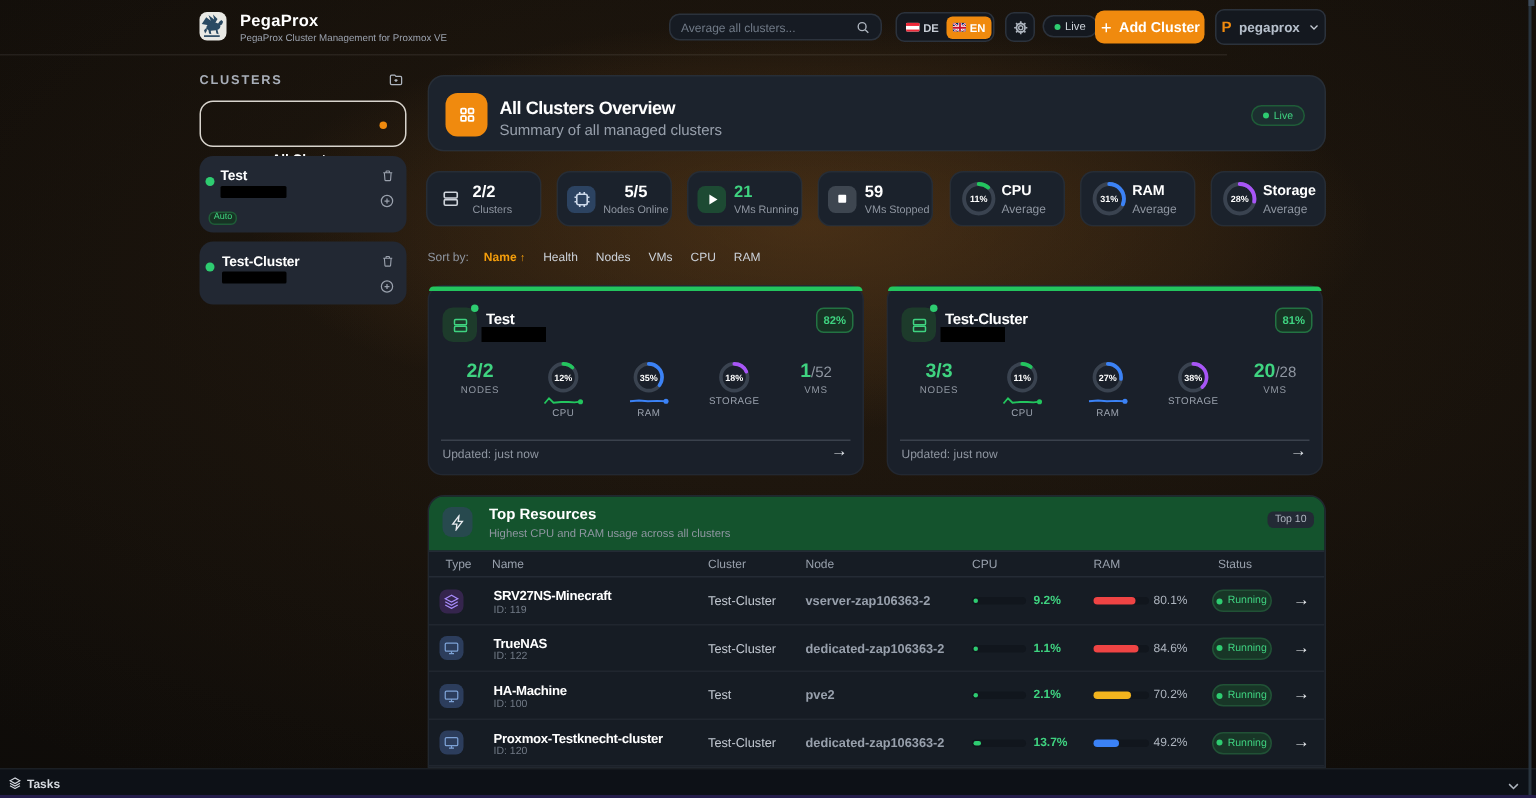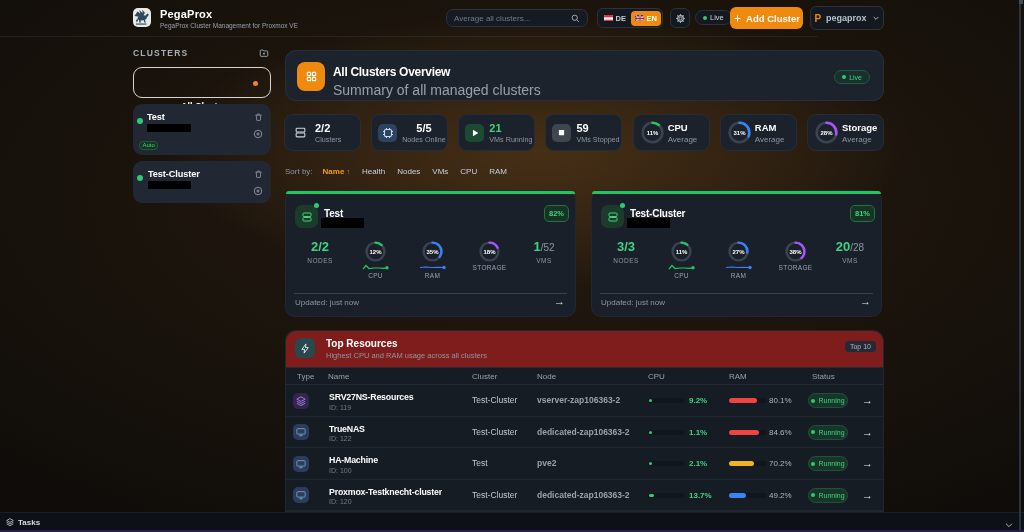--- a/index.html
+++ b/index.html
@@ -46,21 +46,21 @@
 .scard.c { background:#222833; height:51px; padding:8px 10px 0 4px; }
 .scard.c2 { height:42px; }
 .gdot { width:6px; height:6px; background:#2ecc71; border-radius:50%; display:inline-block; }
 .redact { background:#000; height:8px; border-radius:1px; }
 .auto-badge { position:absolute; left:6px; top:36.5px; background:#173324; border:1px solid #1f5c38; color:#3fd380; font-size:6px; padding:.5px 2.5px; border-radius:4px; }
 .icon-col { position:absolute; right:8px; top:8px; display:flex; flex-direction:column; gap:7px; color:#9aa1ad; align-items:center; }
 
 .overview { position:absolute; left:285px; top:50px; width:599px; height:51px; background:#1c232d; border:1px solid rgba(255,255,255,.05); border-radius:11px; }
 .ov-icon { position:absolute; left:11px; top:11px; width:28px; height:29px; background:#f08a0e; border-radius:8px; display:flex; align-items:center; justify-content:center; }
 .ov-title { position:absolute; left:47px; top:13.5px; font-size:12px; font-weight:bold; letter-spacing:-0.3px; }
-.ov-sub { position:absolute; left:47px; top:31px; font-size:14px; color:#98a0ac; }
+.ov-sub { position:absolute; left:47px; top:31px; font-size:10px; color:#98a0ac; }
 .ov-live { position:absolute; right:13px; top:19px; height:14px; border:1px solid #1f5c38; background:rgba(34,197,94,.08); border-radius:8px; display:flex; align-items:center; gap:3px; padding:0 7px; }
 .ov-live i { width:4px; height:4px; background:#2ecc71; border-radius:50%; }
 .ov-live span { font-size:7px; color:#3fd380; }
 
 .stats { position:absolute; left:284px; top:114px; width:600px; display:flex; justify-content:space-between; }
 .stat { width:77px; height:37px; background:#1b222c; border:1px solid rgba(255,255,255,.05); border-radius:9px; display:flex; align-items:center; padding:0 0 0 6px; gap:5px; overflow:hidden; }
 .stat.g { padding-left:7px; gap:4px; }
 .stat .big { font-size:11px; font-weight:bold; color:#fff; line-height:12px; white-space:nowrap; }
 .stat.g .big { font-size:9.5px; }
 .stat .lbl { font-size:7.2px; color:#8f96a1; margin-top:1px; white-space:nowrap; }
@@ -82,21 +82,21 @@
 .cstat .v { font-size:13px; font-weight:bold; color:#3fd380; }
 .cstat .v .dim { color:#8f96a1; font-size:10px; font-weight:normal; }
 .cstat .l { font-size:6.5px; color:#8f96a1; margin-top:3px; letter-spacing:.5px; }
 .gwrap { position:absolute; text-align:center; width:34px; }
 .glabel { font-size:6.5px; color:#9aa1ad; margin-top:1px; letter-spacing:.3px; }
 .ccard .divline { position:absolute; left:8px; right:8px; top:102px; border-top:1px solid #3a414c; }
 .ccard .upd { position:absolute; left:9px; top:107px; font-size:8px; color:#8f96a1; }
 .ccard .goarr { position:absolute; right:10px; top:104px; color:#dfe3e8; font-size:11px; }
 
 .table { position:absolute; left:285px; top:330px; width:599px; height:182px; background:#161c24; border:1px solid rgba(255,255,255,.05); border-radius:11px 11px 0 0; overflow:hidden; }
-.tbl-head { position:relative; height:36px; background:#7f1d1d; }
+.tbl-head { position:relative; height:36px; background:#14532d; }
 .tbl-icon { position:absolute; left:9px; top:7px; width:20px; height:20px; background:#27494e; border-radius:6px; display:flex; align-items:center; justify-content:center; }
 .tbl-title { position:absolute; left:40px; top:7px; font-size:10px; font-weight:bold; }
 .tbl-sub { position:absolute; left:40px; top:20px; font-size:7.5px; color:#8f96a1; }
 .top10 { position:absolute; right:7px; top:10px; background:#232a35; color:#aeb5bf; font-size:7px; padding:2px 5px; border-radius:4px; }
 .cols { position:relative; height:18px; border-top:1px solid #242b35; border-bottom:1px solid #242b35; font-size:8px; color:#98a0ac; }
 .cols span, .trow span { position:absolute; top:50%; transform:translateY(-50%); }
 .trow { position:relative; height:31.5px; border-bottom:1px solid #20262f; }
 .trow .nm { font-size:8.8px; font-weight:bold; color:#fff; letter-spacing:-0.2px; }
 .trow .id { font-size:7px; color:#717a86; }
 .trow .cell { font-size:8.5px; color:#c3c9d2; }
@@ -497,21 +497,21 @@
       <span style="left:443px;">RAM</span>
       <span style="left:526px;">Status</span>
   </div>
   <div id="rows">
       <div class="trow">
         <div class="typeicon" style="background:#35254d;">
           <svg width="10" height="10" viewBox="0 0 24 24" fill="none" stroke="#a78bfa" stroke-width="2">
             <path d="M12 2 L2 7.5 12 13 22 7.5z M2 12.5 L12 18 22 12.5 M2 17.5 L12 23 22 17.5"></path>
           </svg>
         </div>
-        <span class="nm" style="left:43px;top:40%;">SRV27NS‑Resources</span>
+        <span class="nm" style="left:43px;top:40%;">SRV27NS‑Minecraft</span>
         <span class="id" style="left:43px;top:72%;">ID: 119</span>
         <span class="cell" style="left:186px;">Test‑Cluster</span>
         <span class="cell dim2" style="left:251px;">vserver‑zap106363‑2</span>
         <div class="cpubar">
           <i style="width:3.128px;"></i>
         </div>
         <span class="cpupct">9.2%</span>
         <div class="rambar">
           <i style="width:28.034999999999997px;background:#ef4444;"></i>
         </div>

